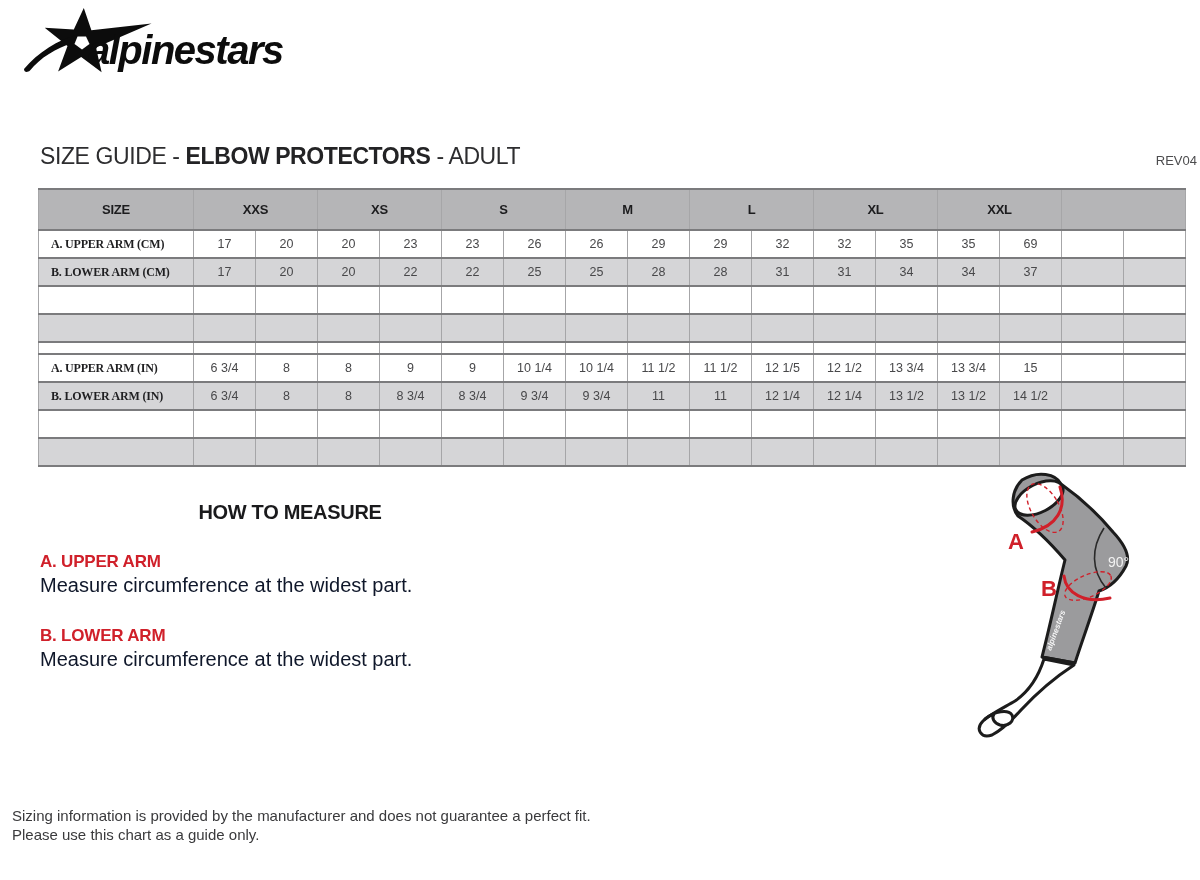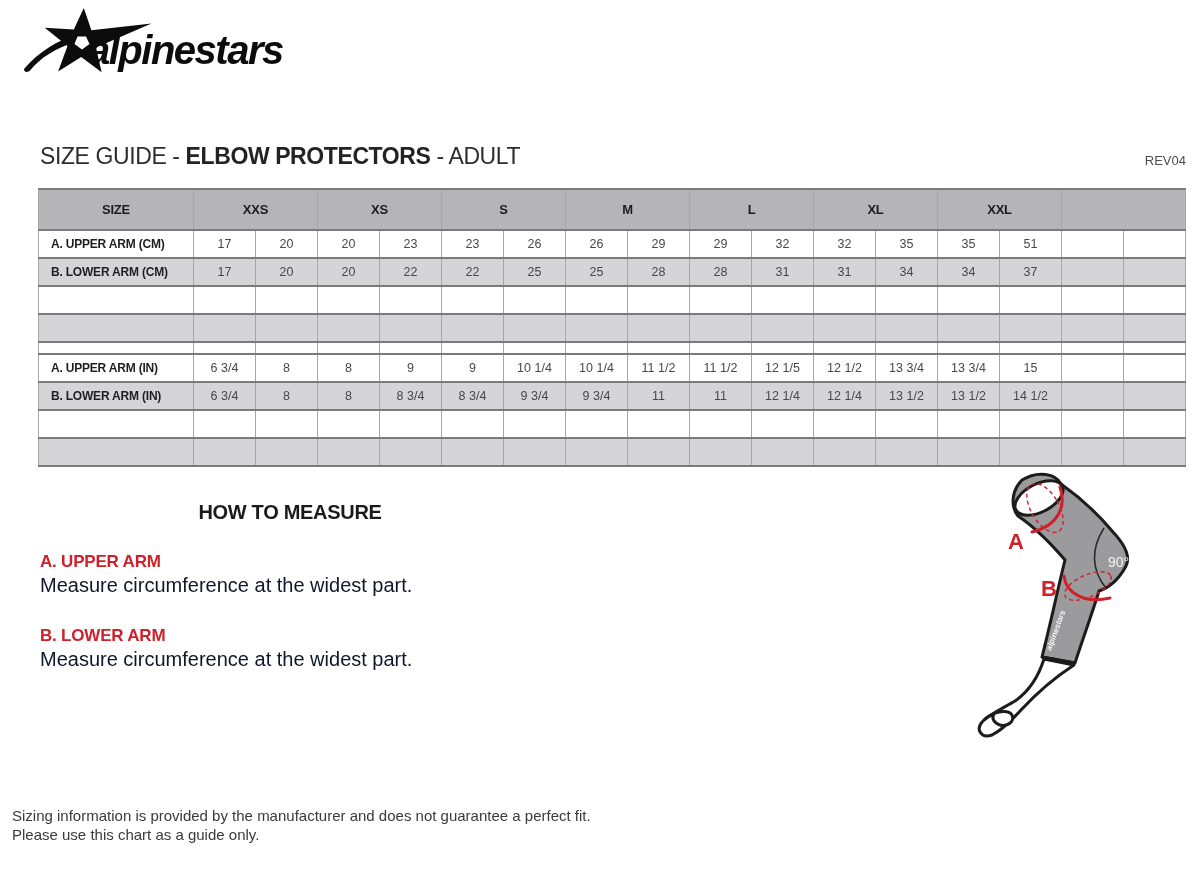--- a/index.html
+++ b/index.html
@@ -8,42 +8,42 @@
     font-family:"Liberation Sans", sans-serif;overflow:hidden;
   }
   
   .logo{position:absolute;left:24px;top:8px;}
   
   .title{
     position:absolute;left:40px;top:143px;font-size:23px;color:#2d2d2f;
     letter-spacing:-0.4px;white-space:nowrap;
   }
   .title .b{font-weight:bold;color:#232325;margin-top:10px;}
-  .rev{position:absolute;right:14px;top:153px;font-size:13px;color:#4c4c4e;}
+  .rev{position:absolute;right:3px;top:153px;font-size:13px;color:#4c4c4e;}
   
   #size-table{
     position:absolute;left:38px;top:188px;border-collapse:collapse;
     table-layout:fixed;
   }
   #size-table th,#size-table td{
     border-left:1px solid #a6a6a8;border-right:1px solid #a6a6a8;
     border-top:2px solid #7b7b7d;border-bottom:2px solid #7b7b7d;
     padding:0;overflow:hidden;white-space:nowrap;
   }
   #size-table thead tr{height:41px;}
   #size-table tbody tr{height:28px;}
   #size-table tbody tr.spacer{height:12px;}
   #size-table th{
     background:#b5b5b7;font-size:13px;font-weight:bold;color:#1c1c1e;
     text-align:center;letter-spacing:-0.2px;
   }
   #size-table td{font-size:12.5px;color:#48484a;text-align:center;background:#ffffff;}
   #size-table td.row-label{
     text-align:left;padding-left:12px;font-weight:bold;font-size:12px;
-    color:#1f1f21;letter-spacing:-0.2px;
+    color:#1f1f21;letter-spacing:-0.2px;font-family:Liberation Serif, serif;
   }
   #size-table tr.shaded td{background:#d5d5d7;}
   
   .howto{position:absolute;left:40px;top:501px;width:500px;}
   .howto h2{
     margin:0 0 28px 0;font-size:20px;font-weight:bold;color:#1a1a1c;
     letter-spacing:-0.3px;
     text-align:center;
   }
   .measure-label{font-size:17px;font-weight:bold;color:#d0202a;letter-spacing:-0.2px;}
@@ -112,21 +112,21 @@
         <td>23</td>
         <td>23</td>
         <td>26</td>
         <td>26</td>
         <td>29</td>
         <td>29</td>
         <td>32</td>
         <td>32</td>
         <td>35</td>
         <td>35</td>
-        <td>51</td>
+        <td>69</td>
         <td></td>
         <td></td>
       </tr>
       <tr class="shaded">
         <td class="row-label">B. LOWER ARM (CM)</td>
         <td>17</td>
         <td>20</td>
         <td>20</td>
         <td>22</td>
         <td>22</td>

